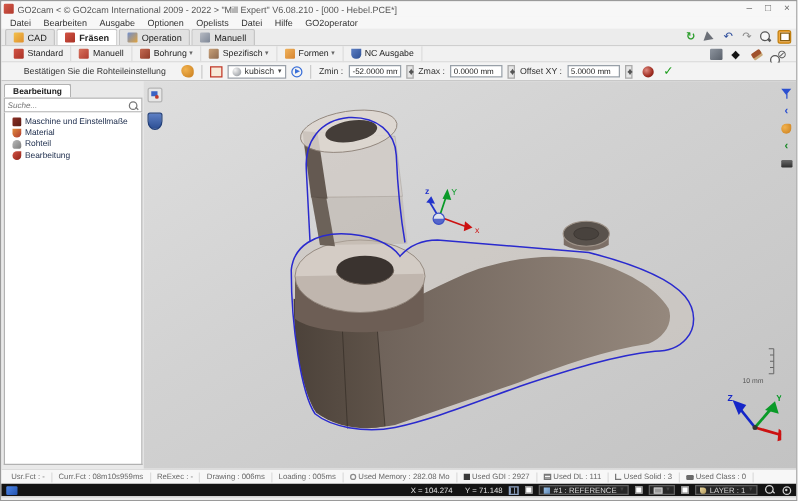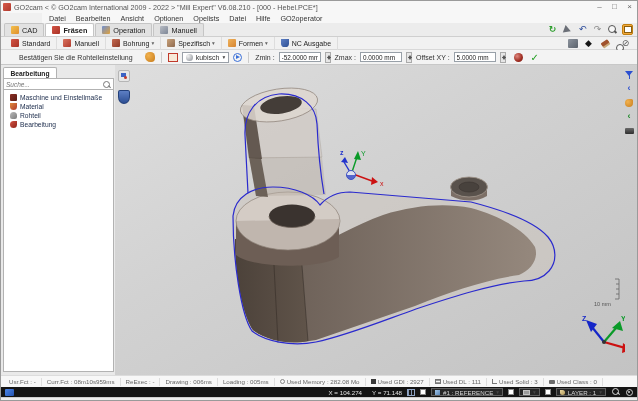--- a/index.html
+++ b/index.html
@@ -7,21 +7,21 @@
   .app { position:relative; width:638px; height:401px; background:#f0f0f0; border:1px solid #9a9a9a; overflow:hidden; }
 
   
   .titlebar { position:absolute; top:0; left:0; right:0; height:12px; background:#f7f7f7; display:flex; align-items:center; font-size:7.2px; color:#555;justify-content:center; }
   .app-icon { width:8px; height:8px; margin:0 3px 0 2px; background:linear-gradient(135deg,#d65a4a,#b03a2e); border-radius:1px; flex:0 0 auto; }
   .title-text { white-space:nowrap; overflow:hidden; }
   .win-controls { margin-left:auto; display:flex; align-items:center; }
   .win-btn { width:15px; height:12px; text-align:center; font-size:8px; line-height:12px; color:#666; }
 
   
-  .menubar { position:absolute; top:12px; left:0; right:0; height:10px; background:#f7f7f7; display:flex; align-items:center; gap:10px; padding-left:7px; font-size:7.2px; color:#333;margin-left:41px; }
+  .menubar { position:absolute; top:12px; left:0; right:0; height:10px; background:#f7f7f7; display:flex; align-items:center; gap:10px; padding-left:7px; font-size:7.2px; color:#333; }
 
   
   .tabsrow { position:absolute; top:22px; left:0; right:0; height:14px; background:#ececec; border-bottom:1px solid #cfcfcf; display:flex; align-items:flex-end; padding-left:3px; }
   .tab { display:flex; align-items:center; gap:3px; height:13px; padding:0 6px; font-size:7.3px; color:#222; background:#e2e2e2; border:1px solid #c5c5c5; border-bottom:none; border-radius:2px 2px 0 0; margin-right:1px; white-space:nowrap; }
   .tab.active { background:#fff; font-weight:bold; }
   .tabicon { width:8px; height:8px; border-radius:1px; flex:0 0 auto; }
   .ti-cad { background:linear-gradient(135deg,#f2c14e,#e08f2c); }
   .ti-fraesen { background:linear-gradient(135deg,#d35445,#a93226); }
   .ti-multi { background:linear-gradient(135deg,#b9897b,#8d5c4e); }
   .ti-operation { background:linear-gradient(135deg,#6f8fd0,#e0a23c); }
@@ -154,21 +154,21 @@
     <span class="win-controls">
       <span class="win-btn">–</span>
       <span class="win-btn">□</span>
       <span class="win-btn">×</span>
     </span>
   </div>
 
   <div class="menubar">
     <span>Datei</span>
     <span>Bearbeiten</span>
-    <span>Ansicht</span>
+    <span>Ausgabe</span>
     <span>Optionen</span>
     <span>Opelists</span>
     <span>Datei</span>
     <span>Hilfe</span>
     <span>GO2operator</span>
   </div>
 
   <div class="tabsrow">
     <div class="tab">
       <span class="tabicon ti-cad"></span>

